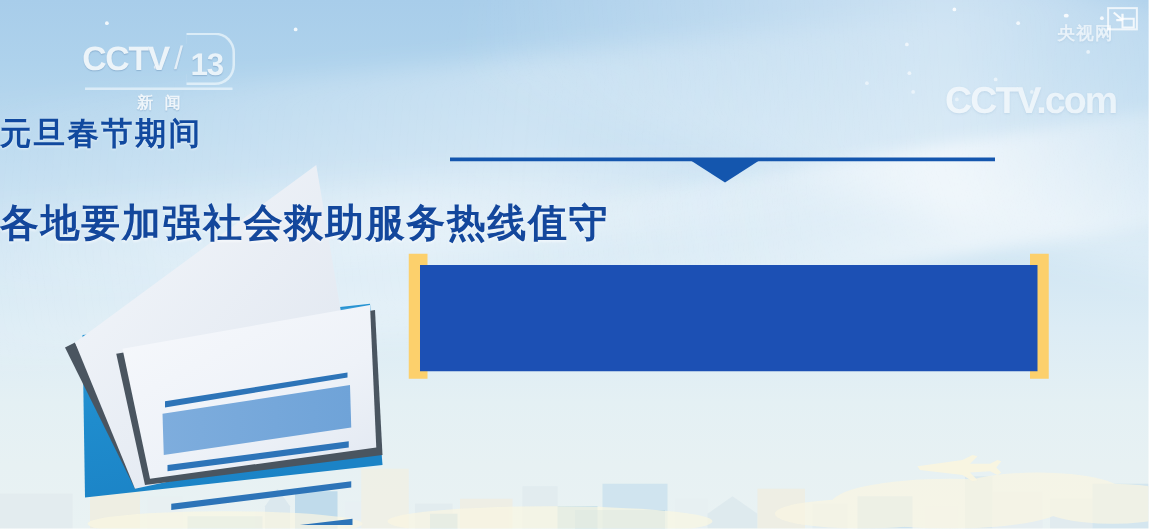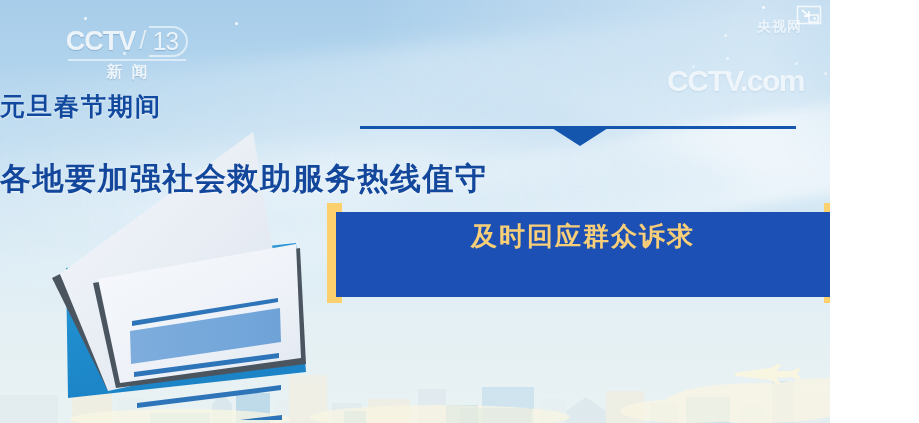--- a/index.html
+++ b/index.html
@@ -5,21 +5,21 @@
 <style>
   html, body {
     margin: 0;
     padding: 0;
     background: #ffffff;
   }
   * { box-sizing: border-box; }
 
   .screen {
     position: relative;
-    width: 830px;
+    width: 919px;
     height: 423px;
     overflow: hidden;
     font-family: "Liberation Sans", "DejaVu Sans", sans-serif;
     background: linear-gradient(to bottom,
         #a8cdea 0%,
         #aed2ec 12%,
         #bcdaef 28%,
         #cfe5f3 46%,
         #dcecf5 62%,
         #e4f0f4 76%,
@@ -100,34 +100,34 @@
     font-size: 27px;
     font-weight: 700;
     letter-spacing: -1px;
     text-shadow: 0 1px 1px rgba(90,130,170,.45);
   }
   .bug13 .slash {
     color: #e8f1f8; font-size: 26px; font-weight: 400;
     margin: 0 1px; transform: translateY(-1px);
   }
   .bug13 .num {
-    color: #eff6fb; font-size: 25px; font-weight: 400;
+    color: #eff6fb; font-size: 25px; font-weight: 700;
     border: 2px solid rgba(240,248,253,.75);
     border-left: none;
     border-radius: 0 16px 16px 0;
-    padding: 0 8px 1px 3px;
+    padding: 11px 8px 1px 3px;
     line-height: 26px;
   }
   .bug13 .rule {
     width: 118px; height: 2px; margin: 2px auto 1px;
     background: rgba(245,250,254,.65);
   }
   .bug13 .row2 {
     color: #f3f8fc;
-    font-size: 16px;
+    font-size: 13px;
     font-weight: 700;
     letter-spacing: 9px;
     text-indent: 9px;
     text-shadow: 0 1px 1px rgba(90,130,170,.4);
   }
 
   
   .wm {
     position: absolute;
     right: 26px; top: 30px;
@@ -380,17 +380,16 @@
 
   <div class="kicker">元旦春节期间</div>
   <div class="divider"></div>
   <div class="divider-tri"></div>
   <div class="headline">各地要加强社会救助服务热线值守</div>
 
   <div class="banner-wrap">
     <div class="accent accent-l"></div>
     <div class="accent accent-r"></div>
     <div class="banner">
-      <div class="banner-line2">及时回应群众诉求</div>
     </div>
   </div>
 
 </div>
 
 </body></html>

